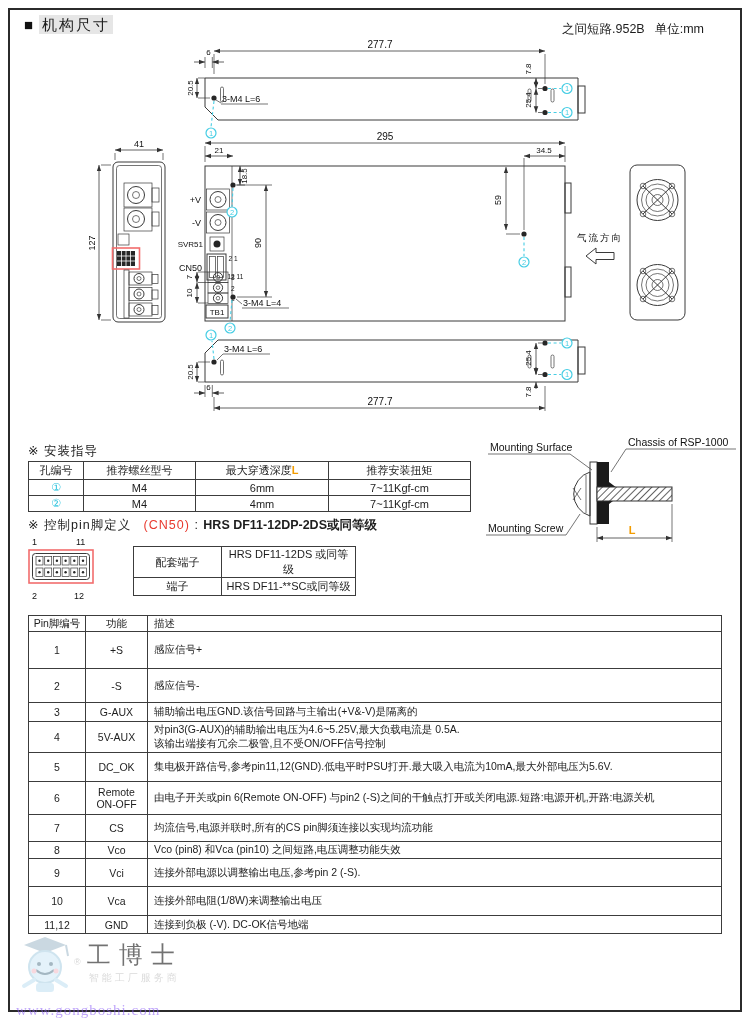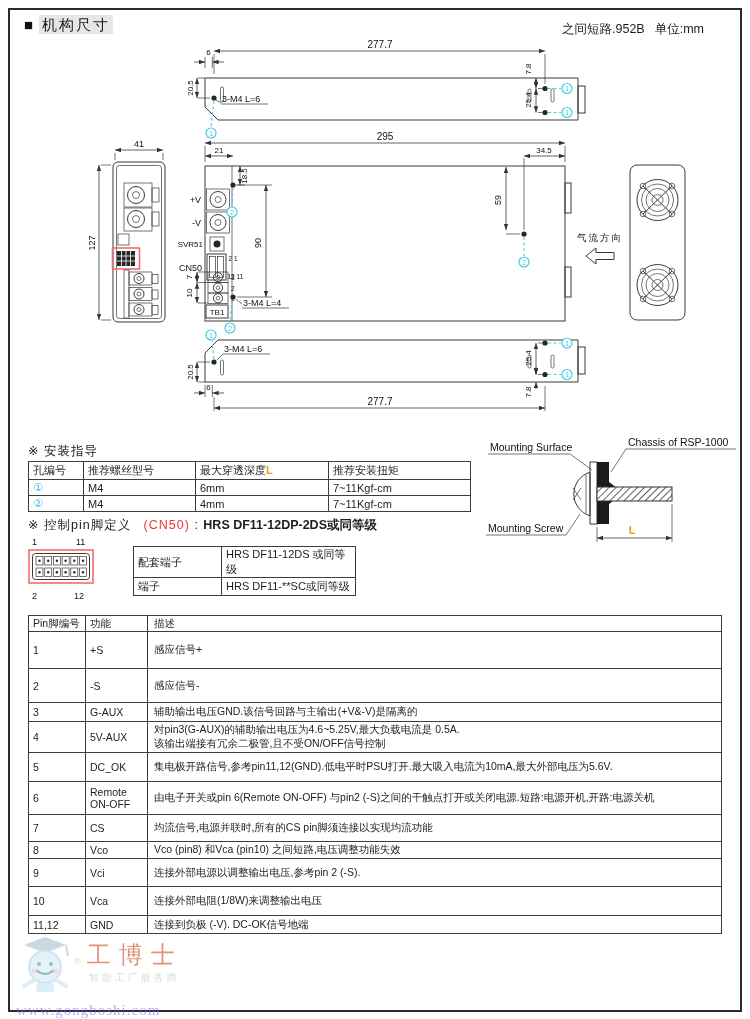--- a/index.html
+++ b/index.html
@@ -22,21 +22,21 @@
   text.d7{font-size:6.5px;}
   text.d10{font-size:10px;}
   .mid{text-anchor:middle;}
   .end{text-anchor:end;}
   .cyl{stroke:#45cde4;stroke-width:1.1;fill:none;stroke-dasharray:3,2.6;}
   .cyc{stroke:#45cde4;stroke-width:1.2;fill:#fff;}
   text.cyt{font-size:7.5px;fill:#45cde4;text-anchor:middle;font-family:"Liberation Sans",sans-serif;}
   .redbox{stroke:#f26d6d;stroke-width:1.6;fill:none;}
   
   table{border-collapse:collapse;}
-  .tbl td,.tbl th{border:1px solid #3c3c3c;font-weight:normal;font-size:11px;text-align:left;padding:0 4px;}
+  .tbl td,.tbl th{border:1px solid #3c3c3c;font-weight:normal;font-size:11px;text-align:center;padding:0 4px;}
   .install-title,.cn50-title{position:absolute;font-size:12.5px;letter-spacing:1px;}
   .install-title{left:28px;top:443px;}
   .install-tbl{position:absolute;left:28px;top:461px;}
   .install-tbl th{height:17px;}
   .install-tbl td{height:15px;}
   .cyan{color:#2fc4de;}
   .orange{color:#f39c00;font-weight:bold;}
   .cn50-title{left:28px;top:517px;}
   .cn50-title .red{color:#e8392e;padding-left:8px;}
   .cn50-title .model{font-weight:bold;letter-spacing:0;margin-top:40px;}
@@ -47,21 +47,21 @@
   .pin-tbl th{height:15px;font-size:10.5px;}
   .pin-tbl td{font-size:10.5px;vertical-align:middle;}
   .pin-tbl td.desc,.pin-tbl th.desc{text-align:left;padding-left:6px;white-space:pre-line;line-height:1.3;}
   tr.rh1 td{height:36px;} tr.rh2 td{height:33px;} tr.rh3 td{height:18px;}
   tr.rh4 td{height:30px;} tr.rh5 td{height:28px;} tr.rh6 td{height:32px;}
   tr.rh7 td{height:26px;} tr.rh8 td{height:16px;} tr.rh9 td{height:27px;}
   tr.rh10 td{height:28px;} tr.rh11 td{height:17px;}
   
   .wm{position:absolute;left:16px;top:930px;opacity:.55;}
   .wm-row{display:flex;align-items:center;}
-  .wm-brand{font-size:24px;color:#c2410c;letter-spacing:8px;margin-left:6px;}
+  .wm-brand{font-size:24px;color:#000000;letter-spacing:8px;margin-left:6px;}
   .wm-reg{font-size:9px;color:#b5b5b5;vertical-align:top;}
   .wm-tag{font-size:10px;color:#bdbdbd;letter-spacing:3px;margin-left:8px;}
   .wm-url{font-size:15px;color:#8b5cf6;letter-spacing:1px;margin-top:8px;font-family:Liberation Serif, serif;}
 </style>
 </head>
 <body>
 
 <div class="page-border"></div>
 
 <div class="hdr">

